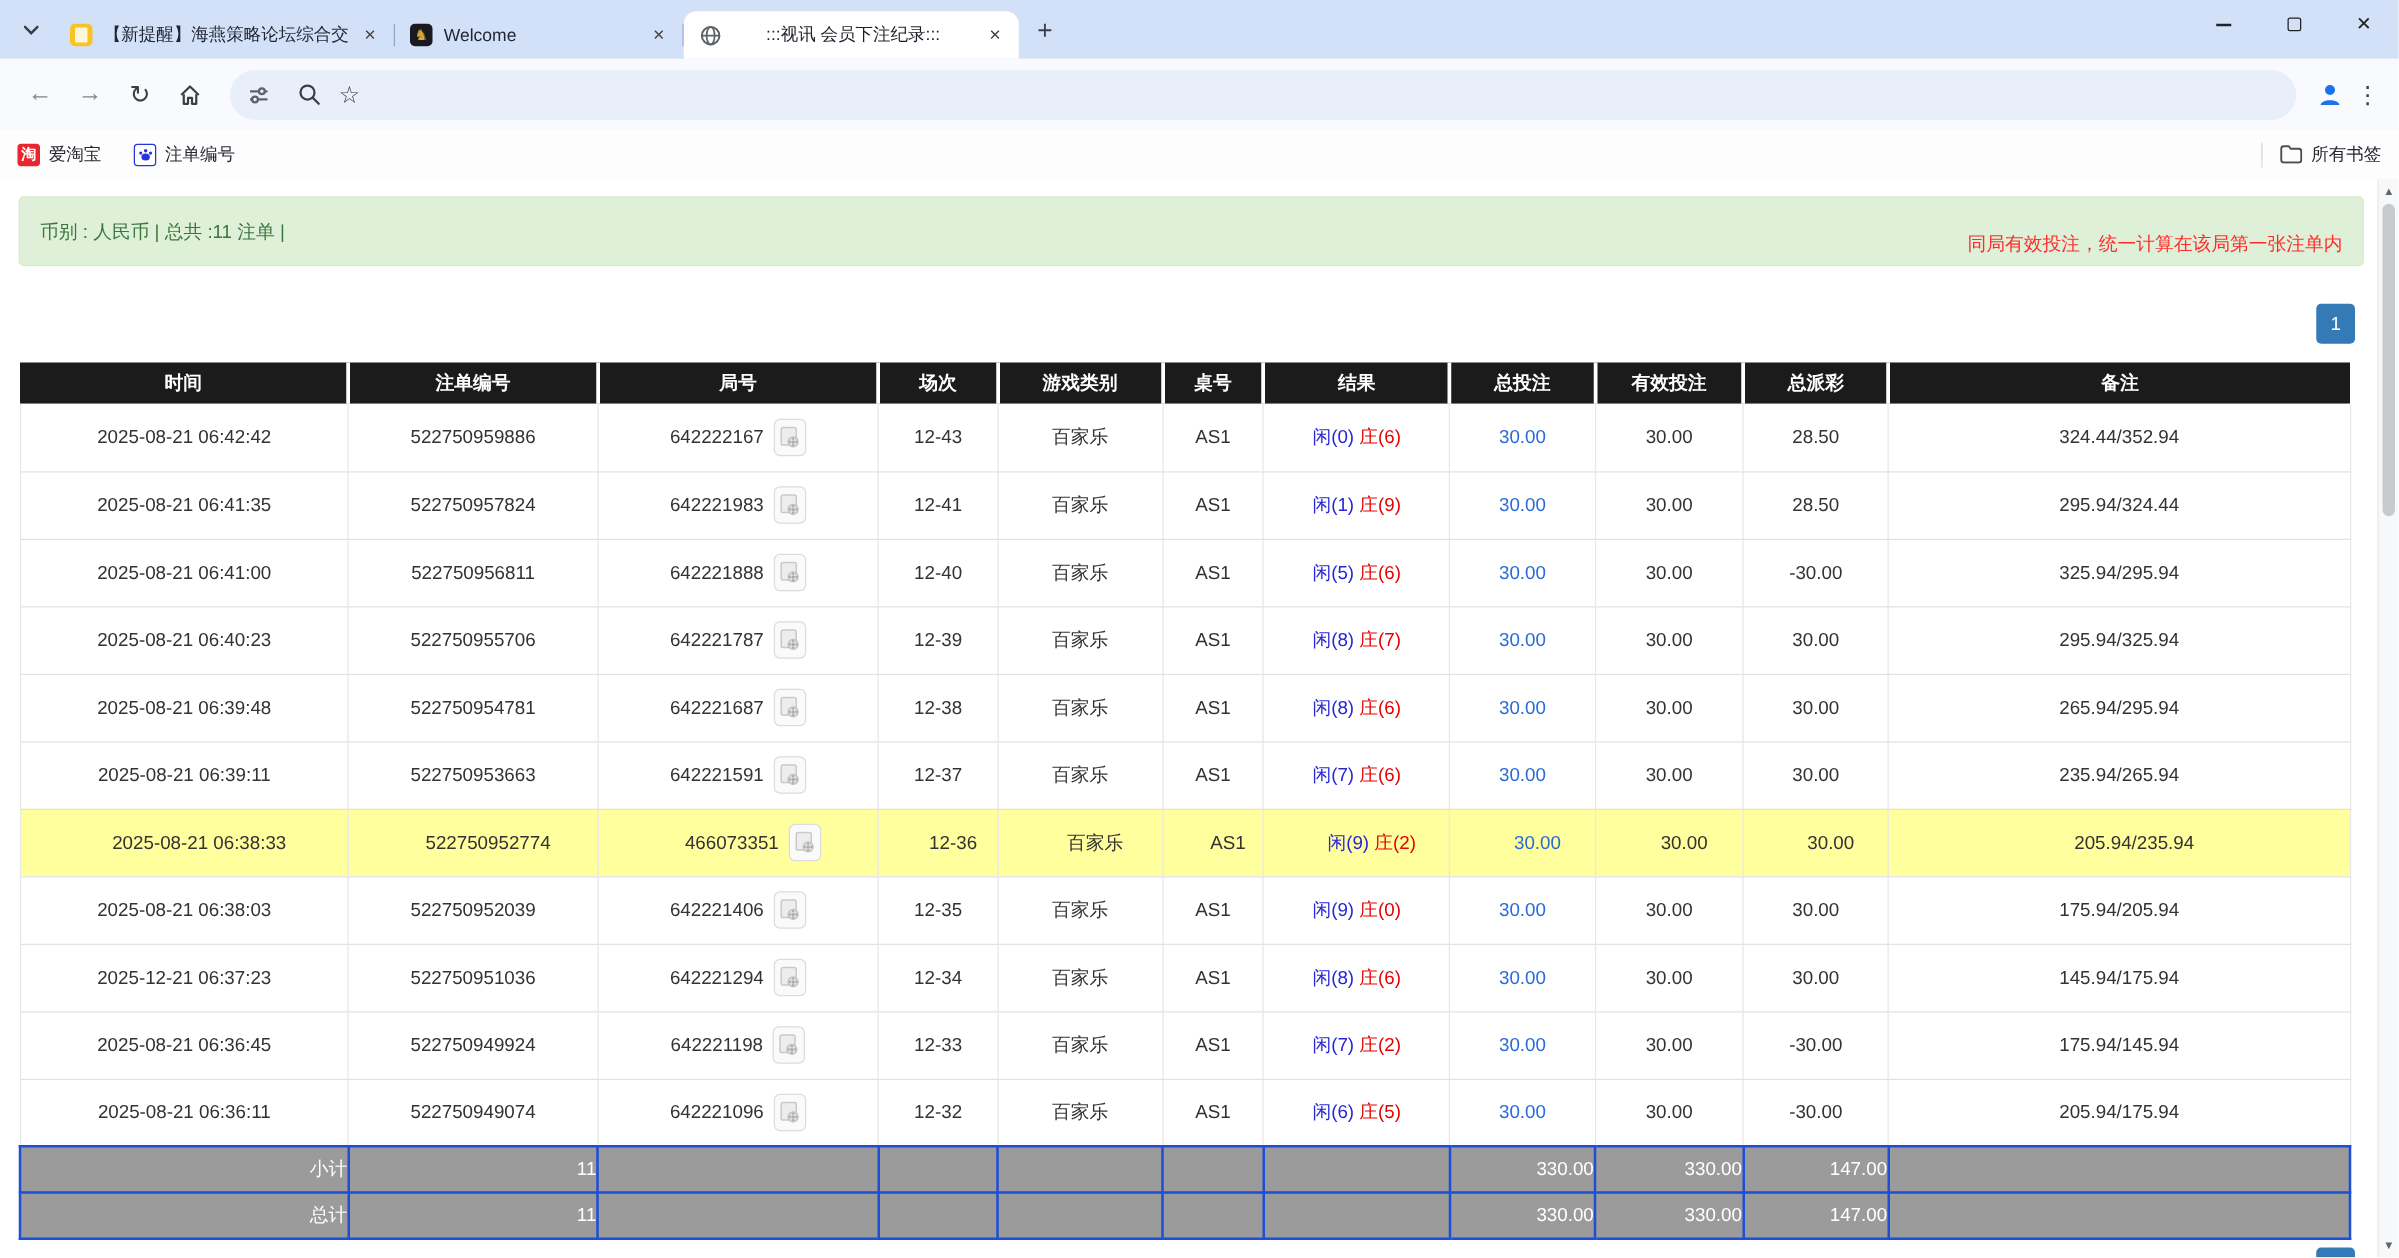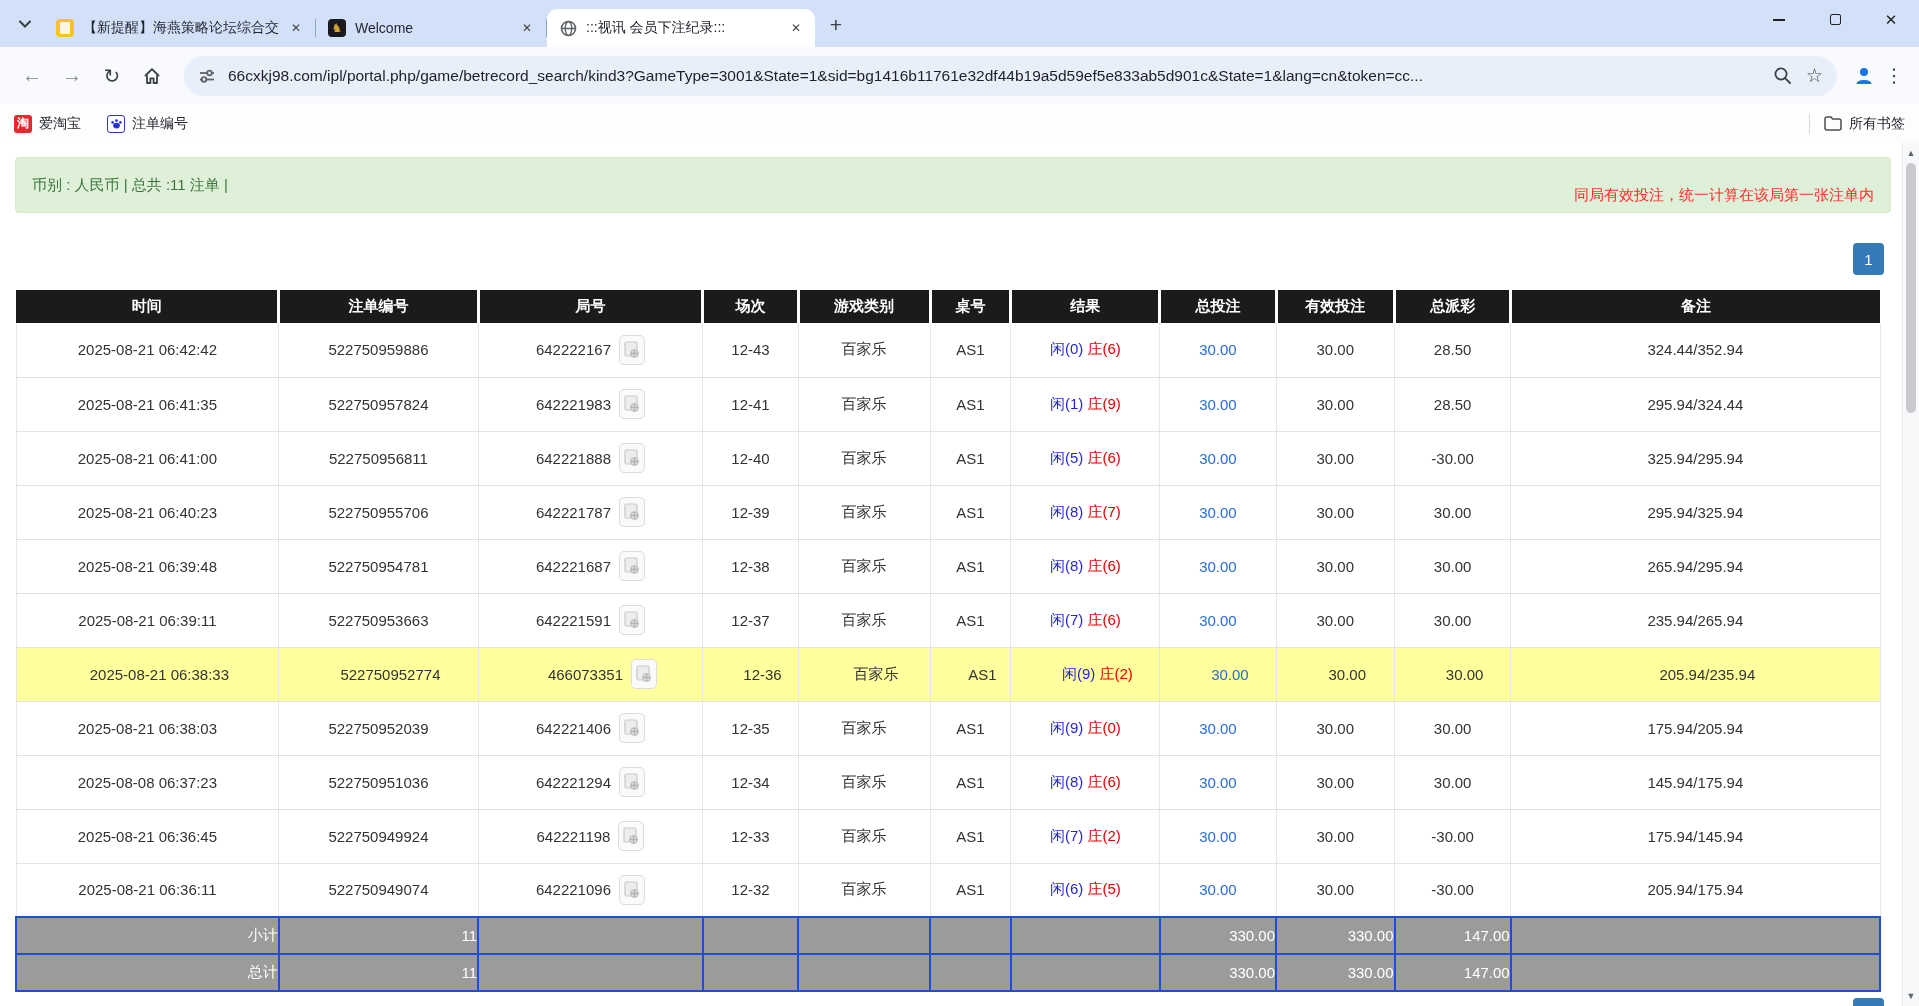--- a/index.html
+++ b/index.html
@@ -7,21 +7,21 @@
 
   .window { width:1919px; height:1006px; display:flex; flex-direction:column; background:#fff; }
 
   
   .tabstrip { height:47px; background:#d3e1f8; display:flex; align-items:flex-end; position:relative; flex:0 0 auto; }
   .tab-search { width:30px; height:30px; margin:0 4px 8px 10px; border-radius:50%; display:flex; align-items:center; justify-content:center; cursor:pointer; }
   .tab-search svg { display:block; }
   .tab { height:38px; display:flex; align-items:center; padding:0 10px 0 12px; max-width:300px; min-width:230px; border-radius:10px 10px 0 0; position:relative; cursor:pointer; }
   .tab.inactive { color:#1f2430; }
   .tab.inactive + .tab-divider { width:1px; height:18px; background:#8fa5c8; margin-bottom:10px; }
-  .tab.active { background:#fff; color:#1b1f26; min-width:268px; }
+  .tab.active { background:#fff; color:#1b1f26; min-width:268px;text-align:center; }
   .favicon { width:18px; height:18px; flex:0 0 auto; margin-right:9px; border-radius:4px; display:flex; align-items:center; justify-content:center; overflow:hidden; }
   .favicon.yellow { background:#f7c325; }
   .favicon.yellow .page-fold { width:10px; height:12px; background:#fdf6d8; border-radius:1px; }
   .favicon.dark { background:#19191f; }
   .favicon.dark .gold { color:#d9a735; font-size:12px; line-height:1; }
   .tab-title { font-size:14px; white-space:nowrap; overflow:hidden; flex:1 1 auto; }
   .tab-close { width:18px; height:18px; margin-left:8px; flex:0 0 auto; border-radius:50%; display:flex; align-items:center; justify-content:center; font-size:12px; color:#444; cursor:pointer; }
   .new-tab { width:30px; height:30px; margin:0 0 7px 6px; display:flex; align-items:center; justify-content:center; font-size:21px; color:#3a3f46; cursor:pointer; border-radius:50%; }
   .win-controls { position:absolute; right:0; top:0; height:39px; display:flex; }
   .win-btn { width:56px; height:100%; display:flex; align-items:center; justify-content:center; cursor:pointer; color:#202124; }
@@ -155,21 +155,20 @@
 
     <div class="omnibox">
       <span class="tune">
         <svg width="18" height="18" viewBox="0 0 18 18">
             <line x1="2" y1="6" x2="16" y2="6" stroke="#5f6368" stroke-width="1.8"></line>
             <circle cx="11.5" cy="6" r="2.3" fill="#e9eefb" stroke="#5f6368" stroke-width="1.8"></circle>
             <line x1="2" y1="12.5" x2="16" y2="12.5" stroke="#5f6368" stroke-width="1.8"></line>
             <circle cx="6" cy="12.5" r="2.3" fill="#e9eefb" stroke="#5f6368" stroke-width="1.8"></circle>
           </svg>
       </span>
-      <span class="url-text">66cxkj98.com/ipl/portal.php/game/betrecord_search/kind3?GameType=3001&amp;State=1&amp;sid=bg1416b11761e32df44b19a5d59ef5e833ab5d901c&amp;State=1&amp;lang=cn&amp;token=cc...</span>
       <span class="omni-right">
         <span class="ic">
           <svg width="19" height="19" viewBox="0 0 19 19">
               <circle cx="8" cy="8" r="5.6" fill="none" stroke="#3c4043" stroke-width="1.8"></circle>
               <line x1="12.3" y1="12.3" x2="17" y2="17" stroke="#3c4043" stroke-width="1.8" stroke-linecap="round"></line>
             </svg>
         </span>
         <span class="ic star">☆</span>
       </span>
     </div>
@@ -468,21 +467,21 @@
             <td>12-35</td>
             <td>百家乐</td>
             <td>AS1</td>
             <td><span class="res-player">闲(9)</span> <span class="res-banker">庄(0)</span></td>
             <td><span class="bet-link">30.00</span></td>
             <td>30.00</td>
             <td>30.00</td>
             <td>175.94/205.94</td>
           </tr>
           <tr>
-            <td>2025-08-08 06:37:23</td>
+            <td>2025-12-21 06:37:23</td>
             <td>522750951036</td>
             <td>
               <span class="round-cell">
                 <span>642221294</span>
   <span class="film-btn">
     <svg width="16" height="18" viewBox="0 0 16 18">
                     <rect x="1" y="1" width="12" height="14" rx="1.5" fill="#ededed" stroke="#c9c9c9" stroke-width="1.2"></rect>
                     <circle cx="10.5" cy="12.5" r="4" fill="#dcdcdc" stroke="#bfbfbf" stroke-width="1"></circle>
                     <circle cx="10.5" cy="12.5" r="1.2" fill="#a8a8a8"></circle>
                     <circle cx="10.5" cy="9.9" r="0.9" fill="#a8a8a8"></circle>

